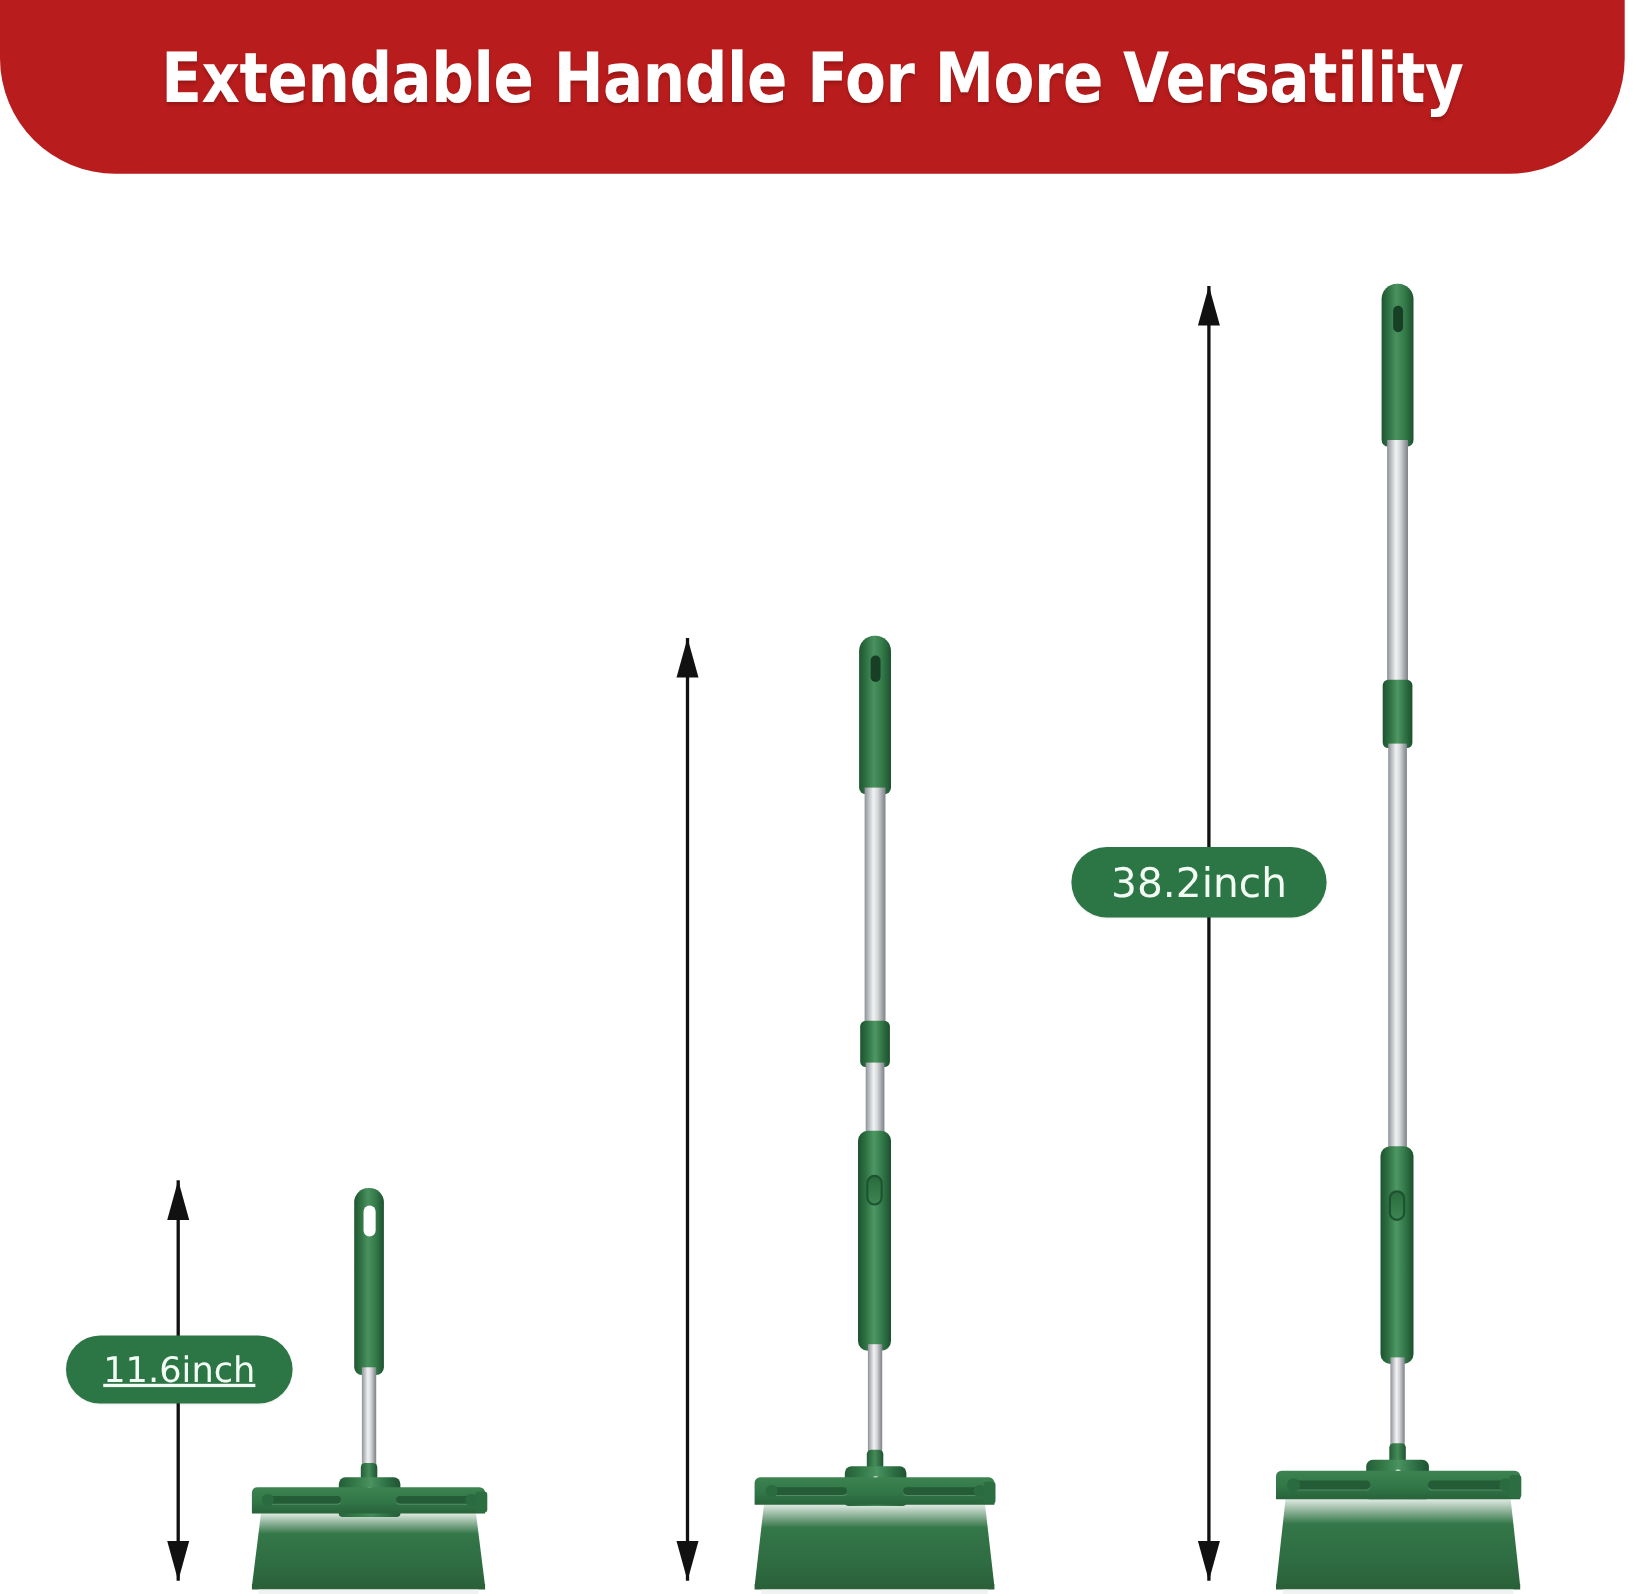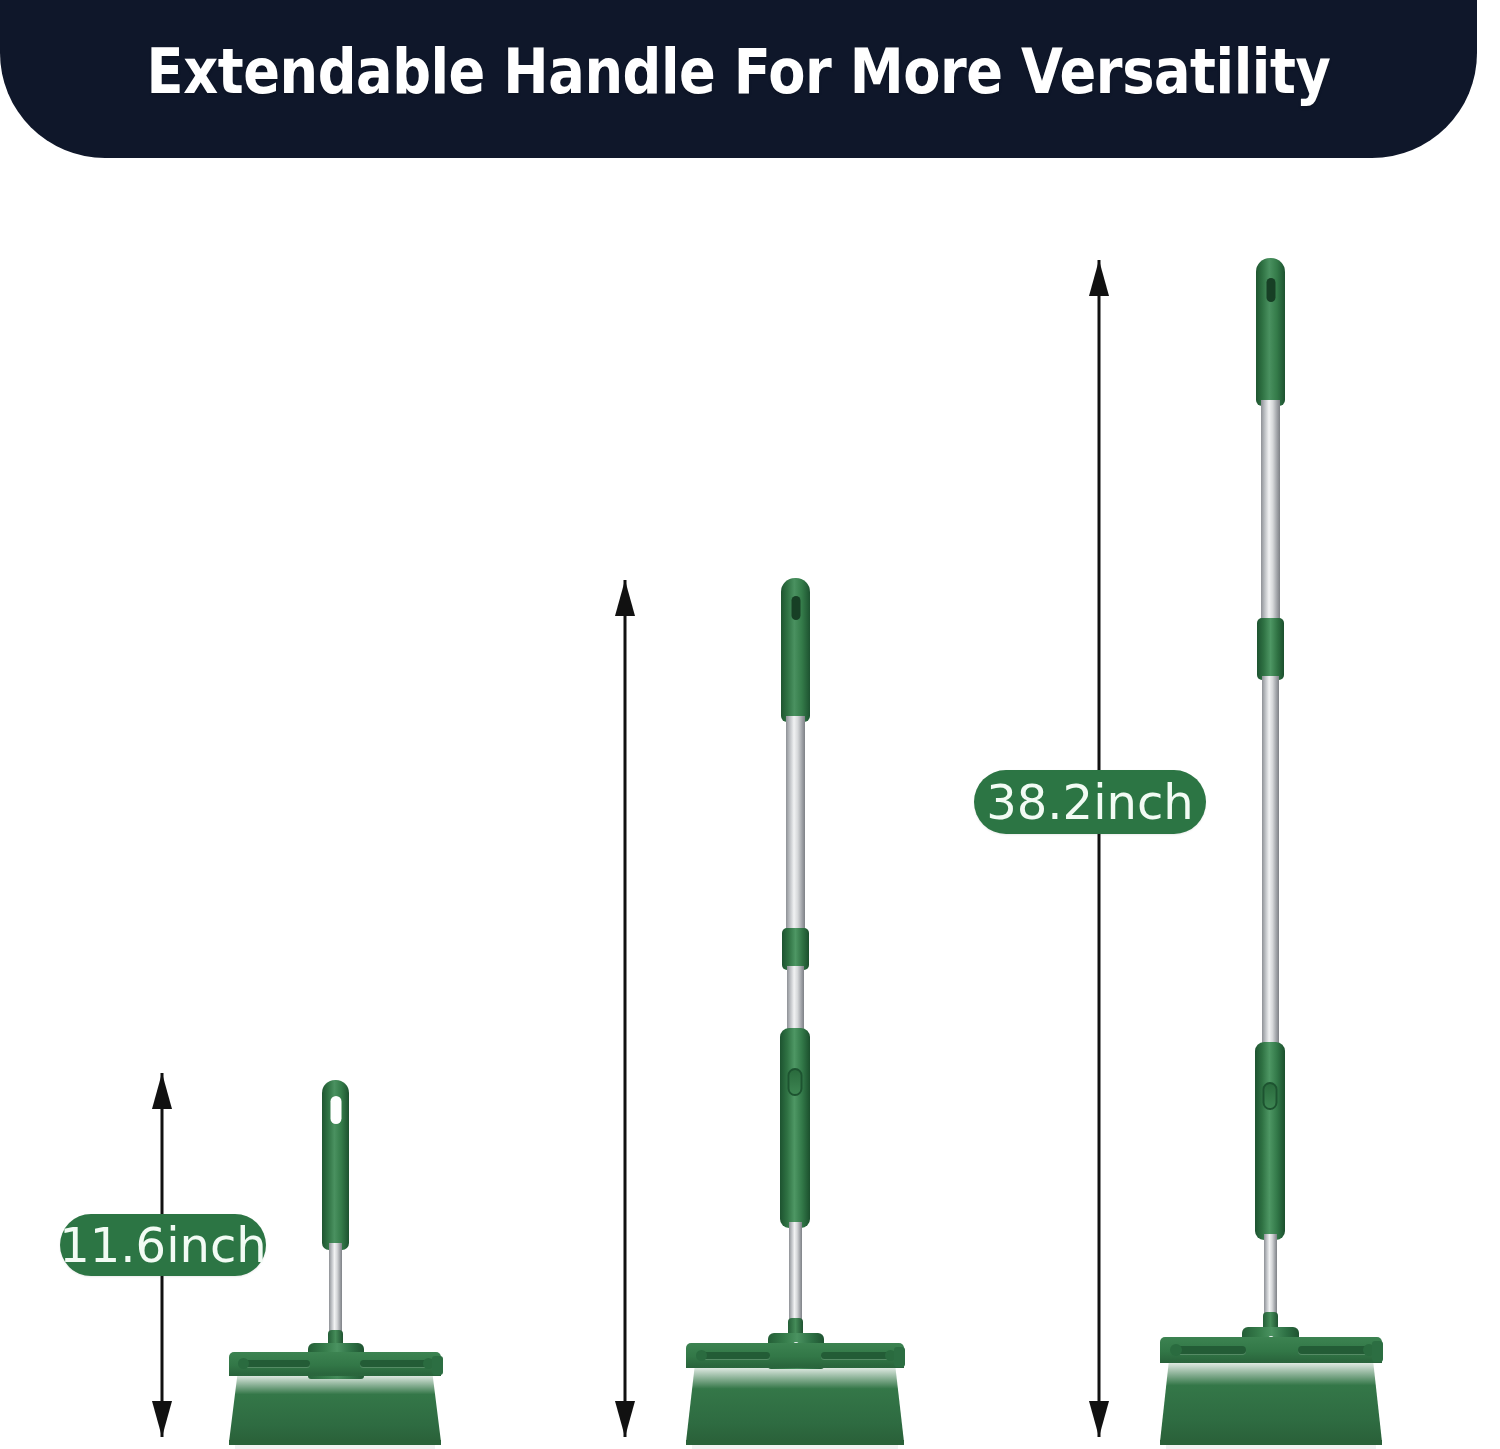--- a/index.html
+++ b/index.html
@@ -8,21 +8,21 @@
     background:#ffffff;
     font-family:"Liberation Sans", sans-serif;
     overflow:hidden;
     position:relative;
   }
   #stage{position:absolute;left:0;top:0;width:1500px;height:1449px;background:#fff;overflow:hidden;}
 
   
   .banner{
     position:absolute;left:0;top:0;width:1477px;height:158px;
-    background:#0f172a;
+    background:#b91c1c;
     border-radius:0 0 105px 105px;
   }
   .banner-title{
     position:absolute;left:0;top:0;width:1477px;height:158px;
     display:flex;align-items:center;justify-content:center;
     color:#ffffff;
     font-family:"DejaVu Sans","Liberation Sans",sans-serif;
     font-weight:bold;
     font-size:63px;
     letter-spacing:-0.5px;
@@ -158,34 +158,34 @@
 
   <div class="banner">
     <div class="banner-title">Extendable Handle For More Versatility</div>
   </div>
 
   <div class="dim" id="dim-short" style="left: 150px; top: 1073px; width: 24px; height: 364px;">
     <div class="shaft"></div>
     <div class="head-up"></div>
     <div class="head-down"></div>
   </div>
-  <div class="pill" id="pill-short" style="left: 60px; top: 1214px; width: 206px; height: 62px; font-size: 48px;">11.6inch</div>
+  <div class="pill" id="pill-short" style="left: 60px; top: 1214px; width: 206px; height: 62px; font-size: 32px; text-decoration: underline;">11.6inch</div>
 
   <div class="dim" id="dim-medium" style="left: 613px; top: 580px; width: 24px; height: 857px;">
     <div class="shaft"></div>
     <div class="head-up"></div>
     <div class="head-down"></div>
   </div>
 
   <div class="dim" id="dim-long" style="left: 1087px; top: 260px; width: 24px; height: 1177px;">
     <div class="shaft"></div>
     <div class="head-up"></div>
     <div class="head-down"></div>
   </div>
-  <div class="pill" id="pill-long" style="left: 974px; top: 770px; width: 232px; height: 64px; font-size: 48px;">38.2inch</div>
+  <div class="pill" id="pill-long" style="left: 974px; top: 770px; width: 232px; height: 64px; font-size: 37px;">38.2inch</div>
 
   <div class="mop" id="mop-short">
 
     <div class="grip" style="left:322px;top:1080px;width:27px;height:170px;border-radius:13px 13px 7px 7px;">
       <div class="hole" style="top:16px;width:11px;height:28px;"></div>
     </div>
 
     <div class="tube" style="left:329px;top:1243px;width:13px;height:108px;"></div>
 
     <div class="neck" style="left:328px;top:1330px;width:15px;height:22px;"></div>

